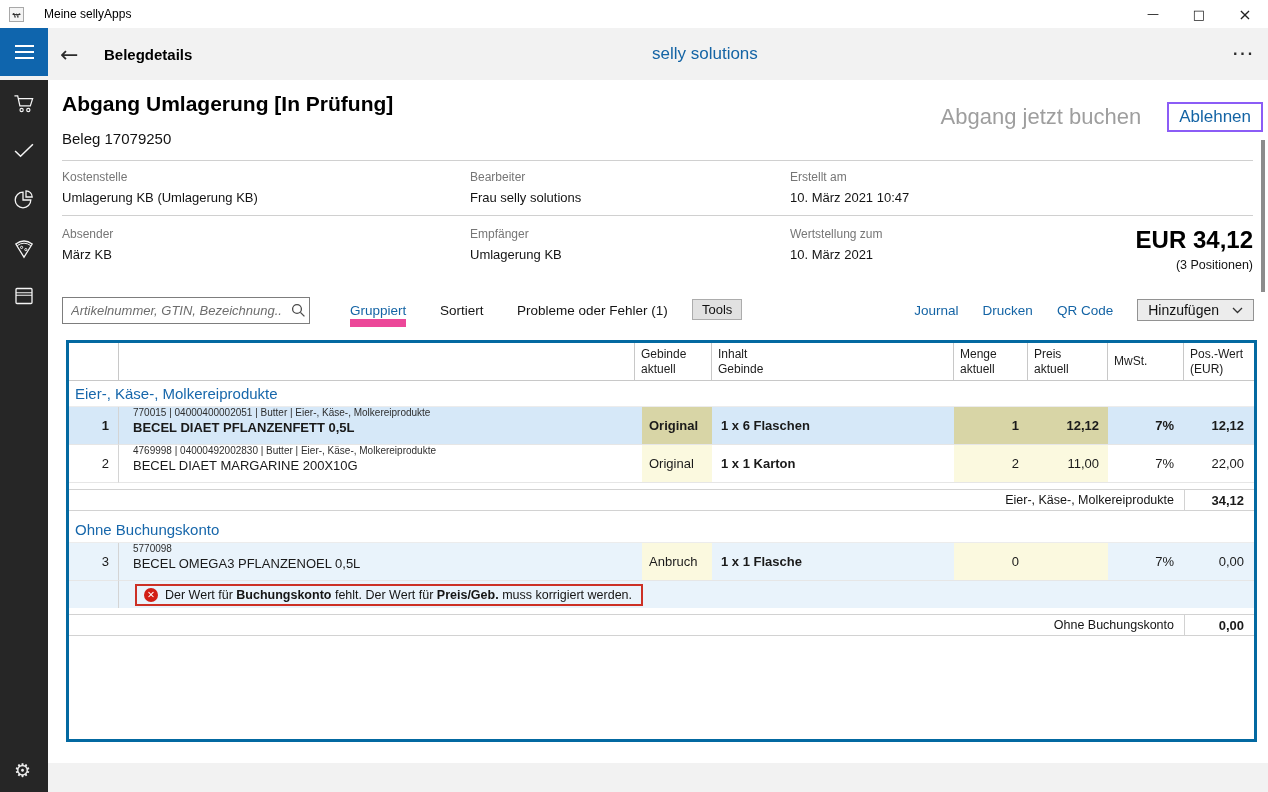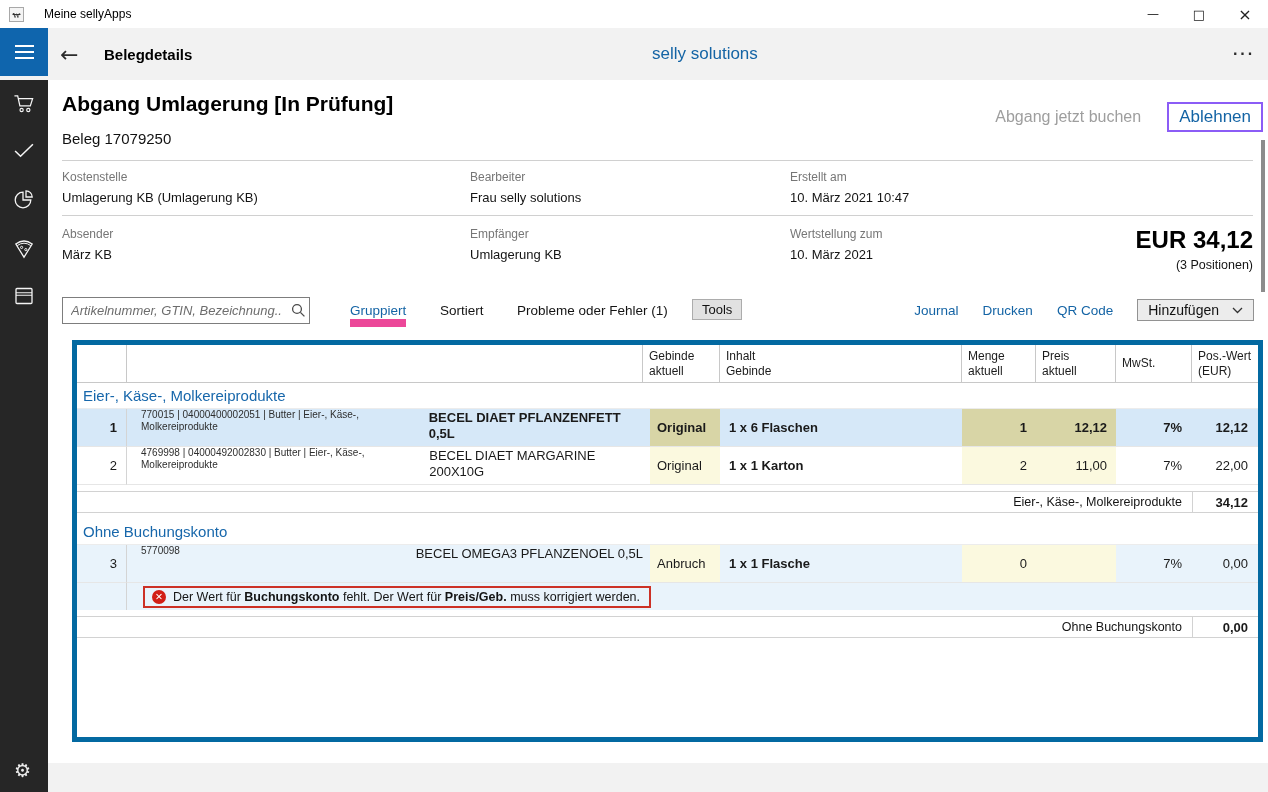--- a/index.html
+++ b/index.html
@@ -31,21 +31,21 @@
   .side-icon svg { display:block; }
   .gear { left:14px; bottom:11px; font-family:"DejaVu Sans",sans-serif; font-size:19px; color:#ededed; line-height:22px; }
 
   
   .main { position:absolute; left:48px; top:80px; width:1220px; height:683px; background:#fff; }
   .bottomstrip { position:absolute; left:48px; top:763px; width:1220px; height:29px; background:#f2f2f2; }
 
   .h1 { position:absolute; left:14px; top:12px; font-size:21px; font-weight:bold; color:#000; }
   .beleg { position:absolute; left:14px; top:50px; font-size:15px; color:#111; }
   .head-actions { position:absolute; top:22px; right:5px; display:flex; align-items:center; gap:26px; }
-  .book-action { font-size:16px; color:#9e9e9e; cursor:default; }
+  .book-action { font-size:22px; color:#9e9e9e; cursor:default; }
   .reject-box { border:2px solid #8b5cf6; padding:3px 10px; cursor:pointer; }
   .reject-box span { font-size:17px; color:#1464a5; }
 
   .divider { position:absolute; left:14px; width:1191px; height:1px; background:#d0d0d0; }
   .d1 { top:80px; } .d2 { top:135px; }
 
   .meta-field { position:absolute; }
   .meta-label { font-size:12px; color:#767676; }
   .meta-value { font-size:13px; color:#141414; margin-top:6px; }
   .m1 { top:90px; } .m2 { top:147px; }
@@ -64,28 +64,28 @@
   .tb-link { position:absolute; top:7px; font-size:13.5px; color:#141414; cursor:pointer; }
   .lnk-gruppiert { left:288px; color:#1464a5; border-bottom:8px solid #ec4899; padding-bottom:1px; }
   .lnk-sortiert { left:378px; }
   .lnk-probleme { left:455px; }
   .tools-btn { position:absolute; left:630px; top:3px; background:#e1e1e1; border:1px solid #acacac; font-size:13px; padding:2px 9px; color:#111; cursor:pointer; }
   .tb-right { position:absolute; right:0; top:3px; display:flex; align-items:center; gap:24px; }
   .blue-link { font-size:13.5px; color:#1464a5; cursor:pointer; }
   .add-btn { background:#ececec; border:1px solid #929292; padding:2px 10px; font-size:14px; color:#111; display:flex; align-items:center; gap:13px; cursor:pointer; }
 
   
-  .table { position:absolute; left:24px; top:260px; width:1191px; height:402px; border:5px solid #0369a1; background:#fff; display:grid; grid-template-columns:50px 516px 77px 242px 74px 80px 76px auto; grid-auto-rows:min-content; align-content:start; }
+  .table { position:absolute; left:18px; top:260px; width:1191px; height:402px; border:3px solid #0369a1; background:#fff; display:grid; grid-template-columns:50px 516px 77px 242px 74px 80px 76px auto; grid-auto-rows:min-content; align-content:start; }
   .cell { display:flex; align-items:center; }
   .th { height:38px; border-right:1px solid #c8c8c8; border-bottom:1px solid #c8c8c8; font-size:12px; line-height:1.25; color:#1c1c1c; padding:3px 6px; white-space:pre-line; display:flex; align-items:center; }
   .th:nth-child(8) { border-right:0; }
   .group-row { grid-column:1/-1; height:26px; display:flex; align-items:center; padding-left:6px; font-size:15px; color:#1767ab; border-bottom:1px solid #ececec; }
   .prow-cell { height:38px; border-bottom:1px solid #e6e6e6; font-size:13px; }
   .cnum { justify-content:flex-end; padding-right:9px; border-right:1px solid #d4d4d4; }
-  .cprod { flex-direction:row; align-items:flex-start; justify-content:space-between; padding-left:14px; }
+  .cprod { flex-direction:column; align-items:flex-start; justify-content:flex-start; padding-left:14px; }
   .pmeta { font-size:10px; color:#2e2e2e; line-height:12px; }
   .pname { font-size:13px; line-height:16px; margin-top:1px; }
   .cgeb { padding-left:7px; }
   .cinh { padding-left:9px;font-weight:bold; }
   .cnumr { justify-content:flex-end; padding-right:9px; }
   .cright { justify-content:flex-end; padding-right:10px; }
   .selbg { background:#d6e8f8; }
   .khaki { background:#d8d5a6; }
   .yellow { background:#fbf9df; }
   .problembg { background:#e9f3fb; }

